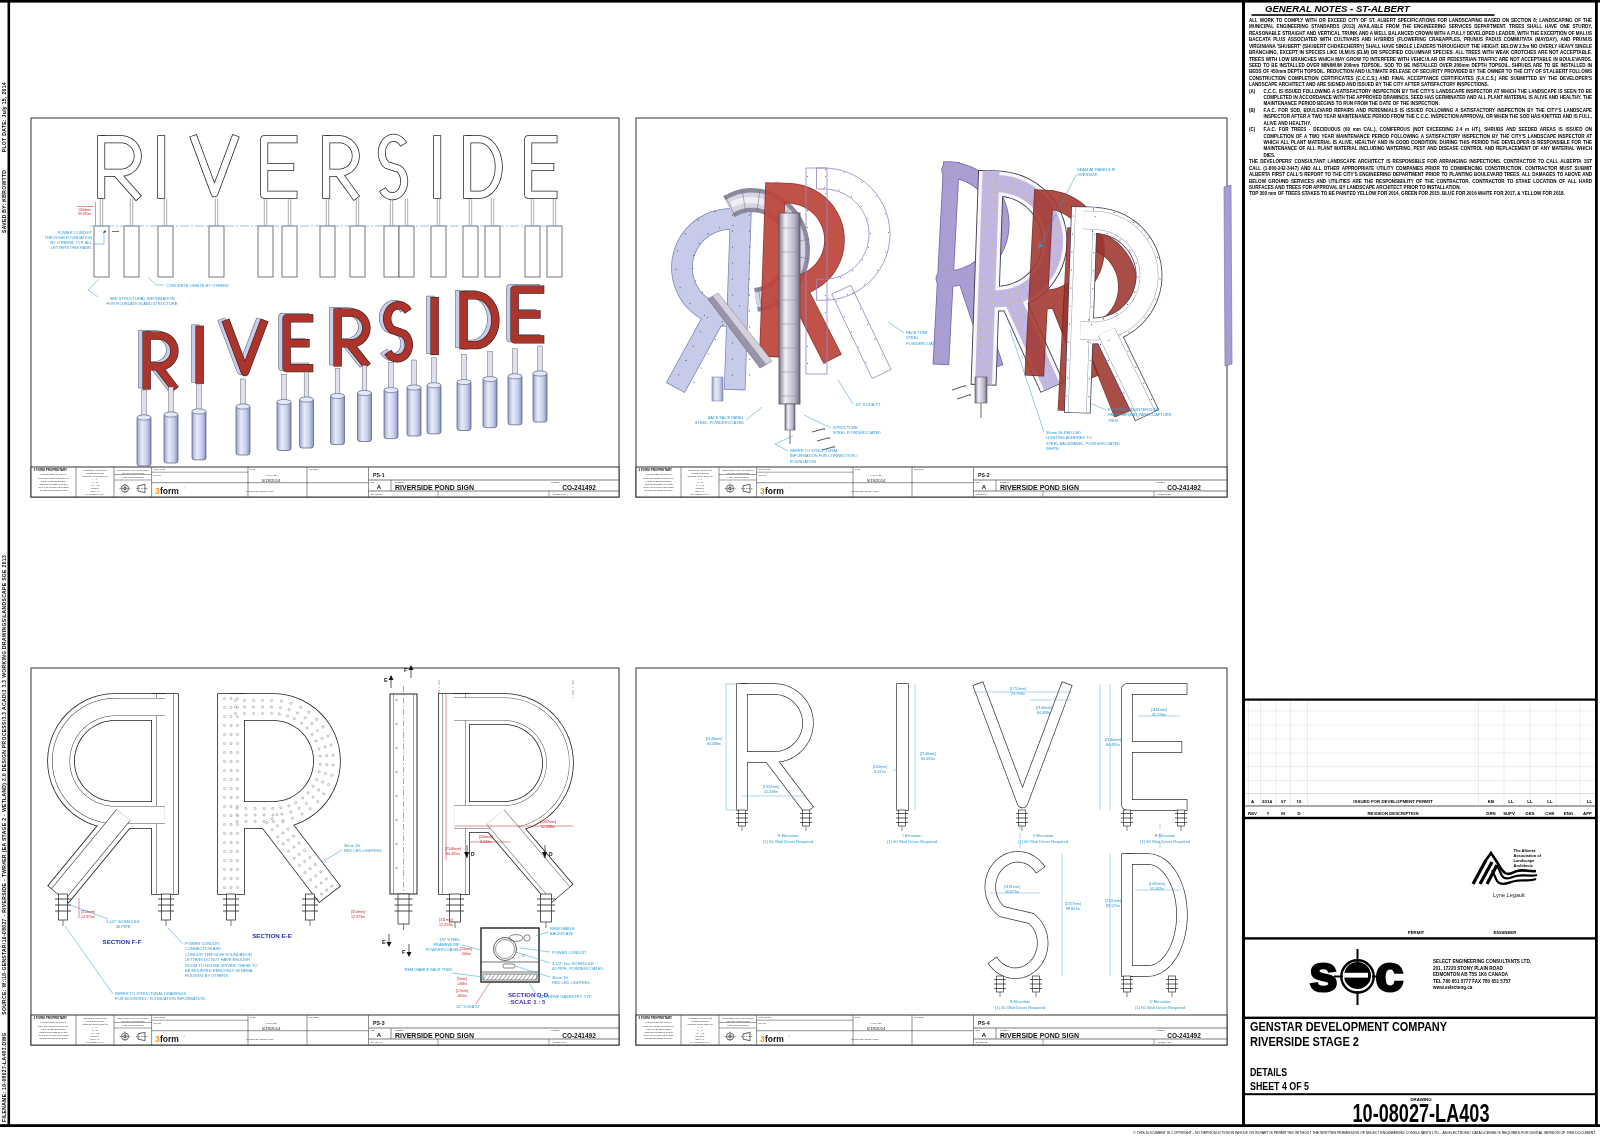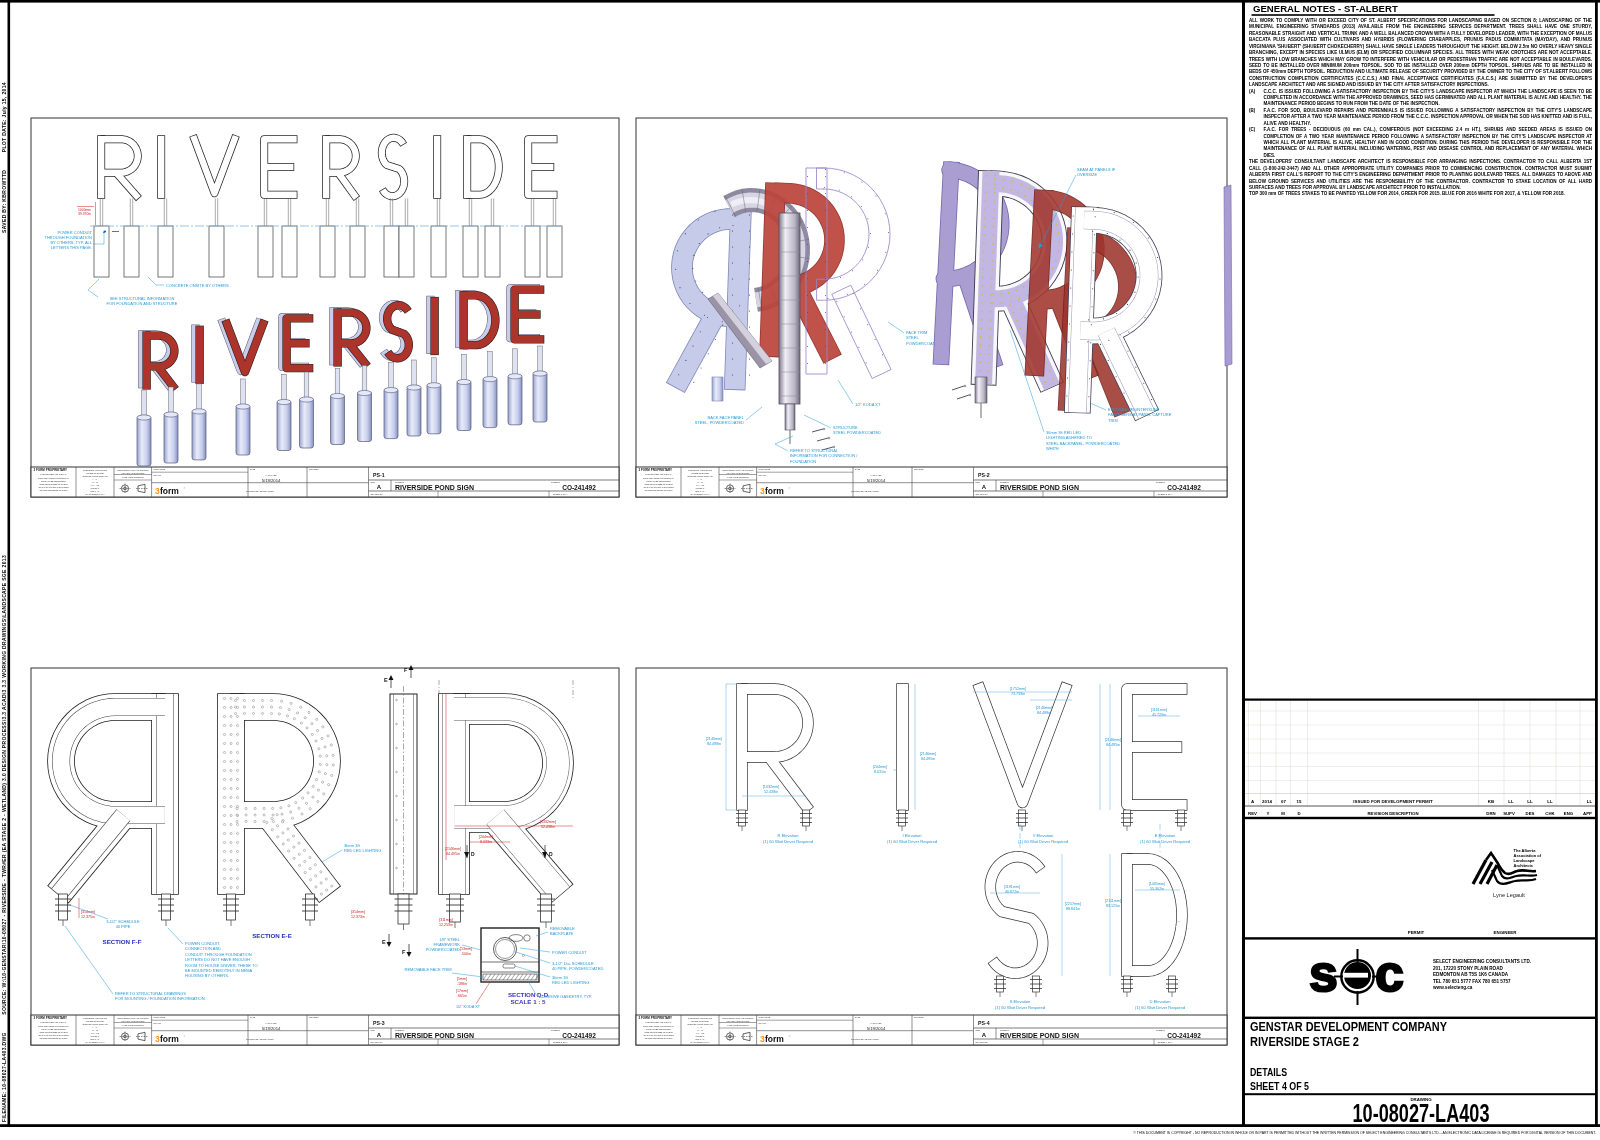--- a/index.html
+++ b/index.html
@@ -1,18 +1,18 @@
 <!DOCTYPE html>
 <html><head><meta charset="utf-8">
 <style>
 html,body{margin:0;padding:0;background:#fff;}
 body{width:1600px;height:1140px;position:relative;font-family:"Liberation Sans",sans-serif;overflow:hidden;}
 .abs{position:absolute;}
 #notes{position:absolute;left:1249px;top:3px;width:343px;color:#000;}
-#notes h1{font-size:9.6px;margin:0 0 4px 4px;letter-spacing:0px;font-weight:bold;}
+#notes h1{font-size:9.6px;margin:0 0 4px 16px;letter-spacing:0px;font-weight:bold;font-style:italic;}
 #notes p{font-size:4.55px;line-height:6.42px;font-weight:bold;margin:0;text-align:justify;}
 #notes .item{position:relative;padding-left:14.5px;}
 #notes .item .lbl{position:absolute;left:0;top:0;}
 .vtxt{position:absolute;transform-origin:0 0;transform:rotate(-90deg);font-size:5px;letter-spacing:0.35px;font-weight:bold;color:#000;white-space:pre;}
 </style></head><body>
 <svg class="abs" style="left:0;top:0" width="1600" height="1140" viewBox="0 0 1600 1140">
     <rect x="31.00" y="118.00" width="588.00" height="379.00" fill="none" stroke="#333" stroke-width="1.00"></rect>
     <rect x="636.00" y="118.00" width="591.00" height="379.00" fill="none" stroke="#333" stroke-width="1.00"></rect>
     <rect x="31.00" y="668.00" width="588.00" height="377.00" fill="none" stroke="#333" stroke-width="1.00"></rect>
     <rect x="636.00" y="668.00" width="591.00" height="377.00" fill="none" stroke="#333" stroke-width="1.00"></rect>

